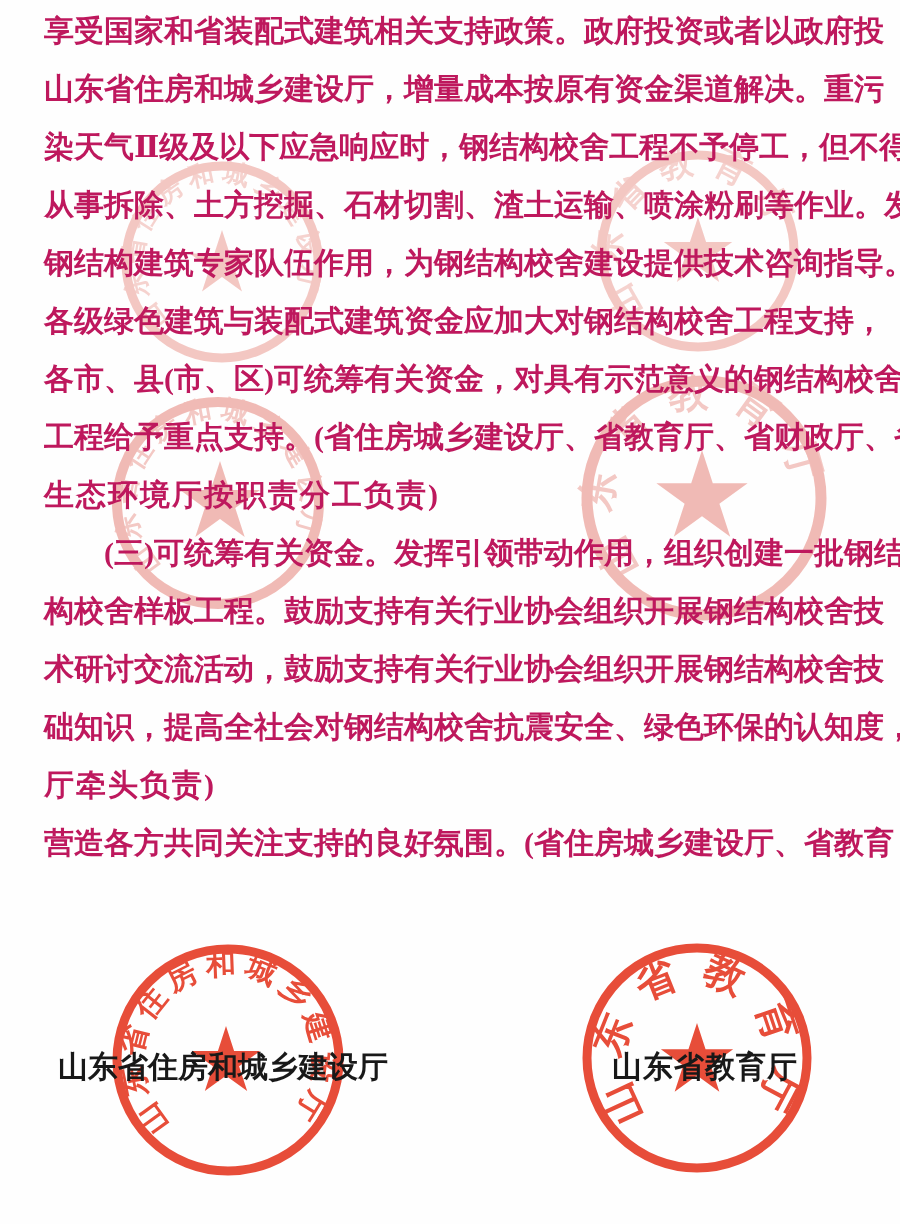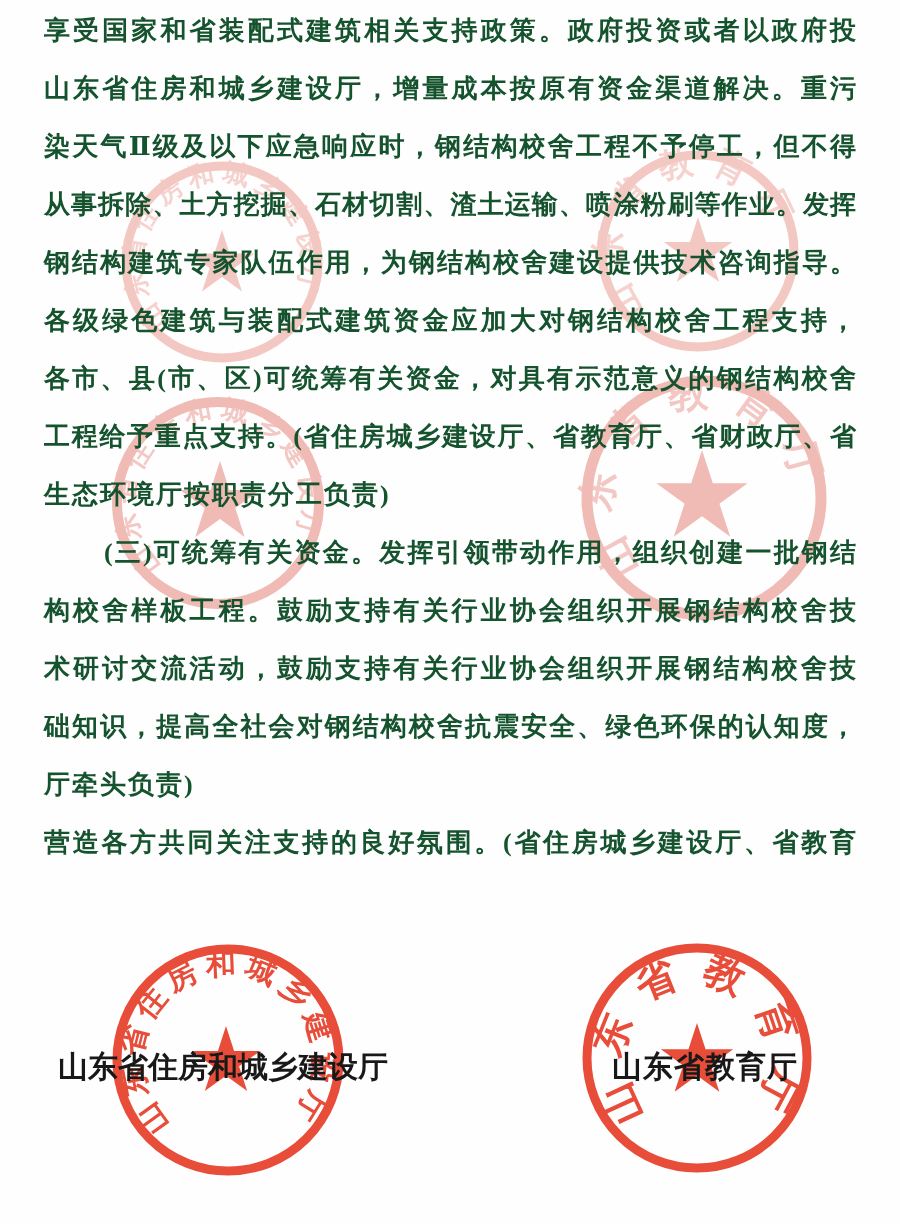--- a/index.html
+++ b/index.html
@@ -12,23 +12,23 @@
   }
   
   .doc-text{
     position:absolute;
     left:44px;top:2px;width:812px;
     z-index:3;
   }
   .line{
     height:58px;
     line-height:58px;
-    font-size:26px;
+    font-size:30px;
     font-weight:600;
-    color:#14532d;
+    color:#be185d;
     text-align:justify;
     text-align-last:justify;
     text-justify:inter-character;
     white-space:nowrap;
     letter-spacing:0;
   }
   .line.short{
     text-align:right;
     text-align-last:left;
     letter-spacing:2px;

